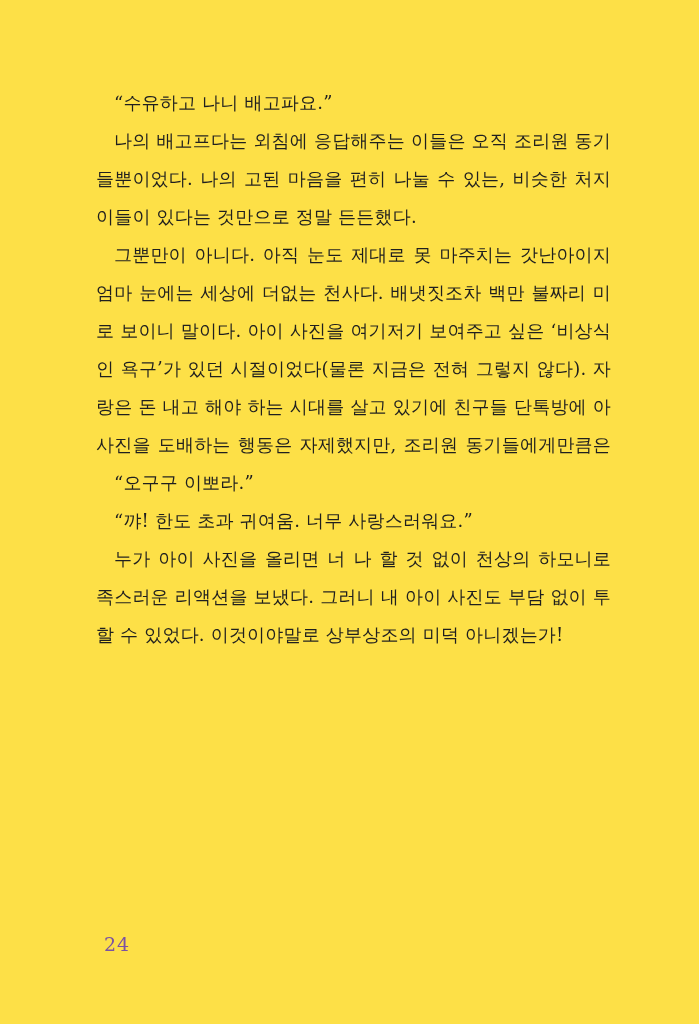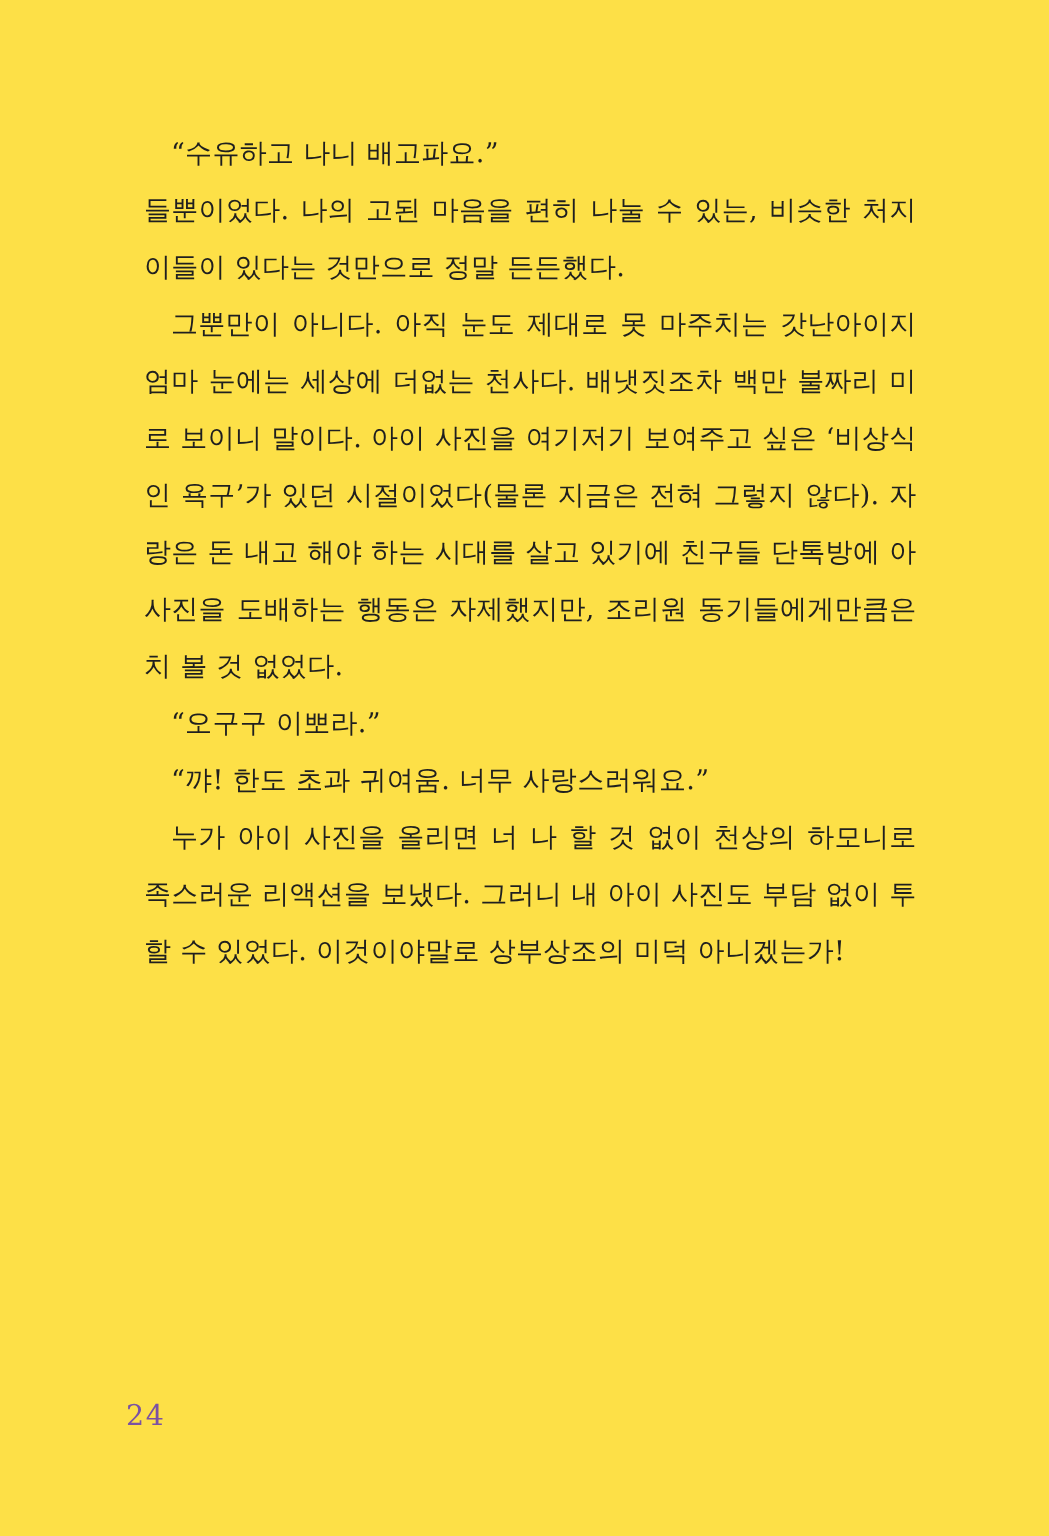--- a/index.html
+++ b/index.html
@@ -28,40 +28,40 @@
   }
   .line.just {
     text-align: justify;
     text-align-last: justify;
   }
   .line.ind {
     text-indent: 1em;
   }
   .page-number {
     position: absolute;
-    left: 84px; top: 933px;
+    left: 104px; top: 933px;
     font-size: 19px;
     letter-spacing: 1px;
   }
 </style>
 </head>
 <body>
 
 <div class="page" style="background: #fde047;">
   <div class="text-block" id="lines" style="color: rgb(31, 31, 31);">
       <div class="line ind">“수유하고 나니 배고파요.”</div>
+      <div class="line just ind">나의 배고프다는 외침에 응답해주는 이들은 오직 조리원 동기</div>
       <div class="line just">들뿐이었다. 나의 고된 마음을 편히 나눌 수 있는, 비슷한 처지의</div>
       <div class="line">이들이 있다는 것만으로 정말 든든했다.</div>
       <div class="line just ind">그뿐만이 아니다. 아직 눈도 제대로 못 마주치는 갓난아이지만</div>
       <div class="line just">엄마 눈에는 세상에 더없는 천사다. 배냇짓조차 백만 불짜리 미소</div>
       <div class="line just">로 보이니 말이다. 아이 사진을 여기저기 보여주고 싶은 ‘비상식적</div>
       <div class="line just">인 욕구’가 있던 시절이었다(물론 지금은 전혀 그렇지 않다). 자식 자</div>
       <div class="line just">랑은 돈 내고 해야 하는 시대를 살고 있기에 친구들 단톡방에 아기</div>
       <div class="line just">사진을 도배하는 행동은 자제했지만, 조리원 동기들에게만큼은 눈</div>
-      <div class="line">치 볼 것 없었다.</div>
       <div class="line ind">“오구구 이뽀라.”</div>
       <div class="line ind">“꺄! 한도 초과 귀여움. 너무 사랑스러워요.”</div>
       <div class="line just ind">누가 아이 사진을 올리면 너 나 할 것 없이 천상의 하모니로 만</div>
       <div class="line just">족스러운 리액션을 보냈다. 그러니 내 아이 사진도 부담 없이 투척</div>
       <div class="line">할 수 있었다. 이것이야말로 상부상조의 미덕 아니겠는가!</div>
     </div>
   <div class="page-number" style="color: rgb(123, 82, 163);">24</div>
 </div>
 
 </body></html>

